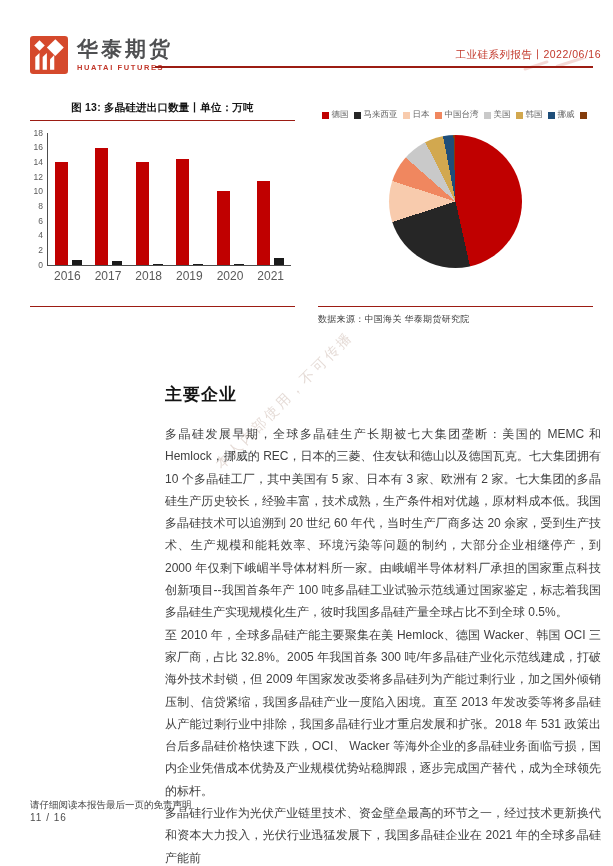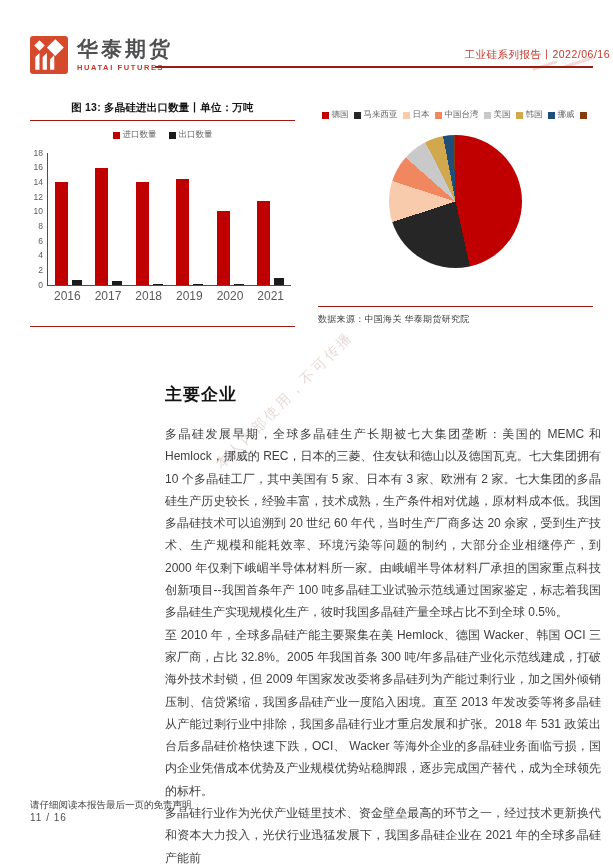--- a/index.html
+++ b/index.html
@@ -1,20 +1,20 @@
 <!DOCTYPE html>
 <html><head>
 <meta charset="utf-8">
 <style>
   html,body{margin:0;padding:0;background:#ffffff;}
   body{font-family:"Liberation Sans","DejaVu Sans",sans-serif;}
   .page{position:relative;width:613px;height:866px;background:#fff;overflow:hidden;margin:0 auto;}
 
   
-  .header{position:absolute;top:36px;left:30px;right:3px;height:46px;}
+  .header{position:absolute;top:36px;left:30px;right:12px;height:46px;}
   .logo-row{display:flex;align-items:center;gap:9px;}
   .logo-icon{width:38px;height:38px;flex:0 0 auto;}
   .brand-cn{font-size:21px;font-weight:bold;color:#4f5052;letter-spacing:3px;line-height:1;}
   .brand-en{font-size:7.5px;color:#c2372a;letter-spacing:1.6px;margin-top:4px;font-weight:bold;}
   .report-label{position:absolute;right:0;top:12px;font-size:10.5px;color:#c2372a;letter-spacing:.5px;}
   .header-rule{position:absolute;top:66px;left:155px;right:20px;height:2px;background:#9c1c13;}
   .corner-swoosh{position:absolute;top:22px;right:14px;width:70px;height:16px;opacity:.35;overflow:hidden;}
   .corner-swoosh i{position:absolute;display:block;background:#e2948b;height:3px;border-radius:2px;transform:rotate(-18deg);}
   .corner-swoosh i:nth-child(1){width:26px;left:6px;top:6px;}
   .corner-swoosh i:nth-child(2){width:34px;left:38px;top:2px;}
@@ -88,30 +88,20 @@
         <i></i>
         <i></i>
       </div>
   </div>
   <div class="header-rule"></div>
 
   <div class="charts">
 
     <div class="fig fig-left">
       <div class="fig-title">图 13: 多晶硅进出口数量丨单位：万吨</div>
-      <div class="legend-row">
-          <span class="lg-item">
-            <span class="sq" style="background: rgb(192, 0, 0);"></span>
-            <span>进口数量</span>
-          </span>
-          <span class="lg-item">
-            <span class="sq" style="background: rgb(26, 26, 26);"></span>
-            <span>出口数量</span>
-          </span>
-        </div>
       <div class="fig-body">
         <div class="chart-wrap">
           <div class="yaxis">
               <div class="ytick" style="bottom: -4px;">0</div>
               <div class="ytick" style="bottom: 10.6667px;">2</div>
               <div class="ytick" style="bottom: 25.3333px;">4</div>
               <div class="ytick" style="bottom: 40px;">6</div>
               <div class="ytick" style="bottom: 54.6667px;">8</div>
               <div class="ytick" style="bottom: 69.3333px; margin-left: 39px;">10</div>
               <div class="ytick" style="bottom: 84px;">12</div>

